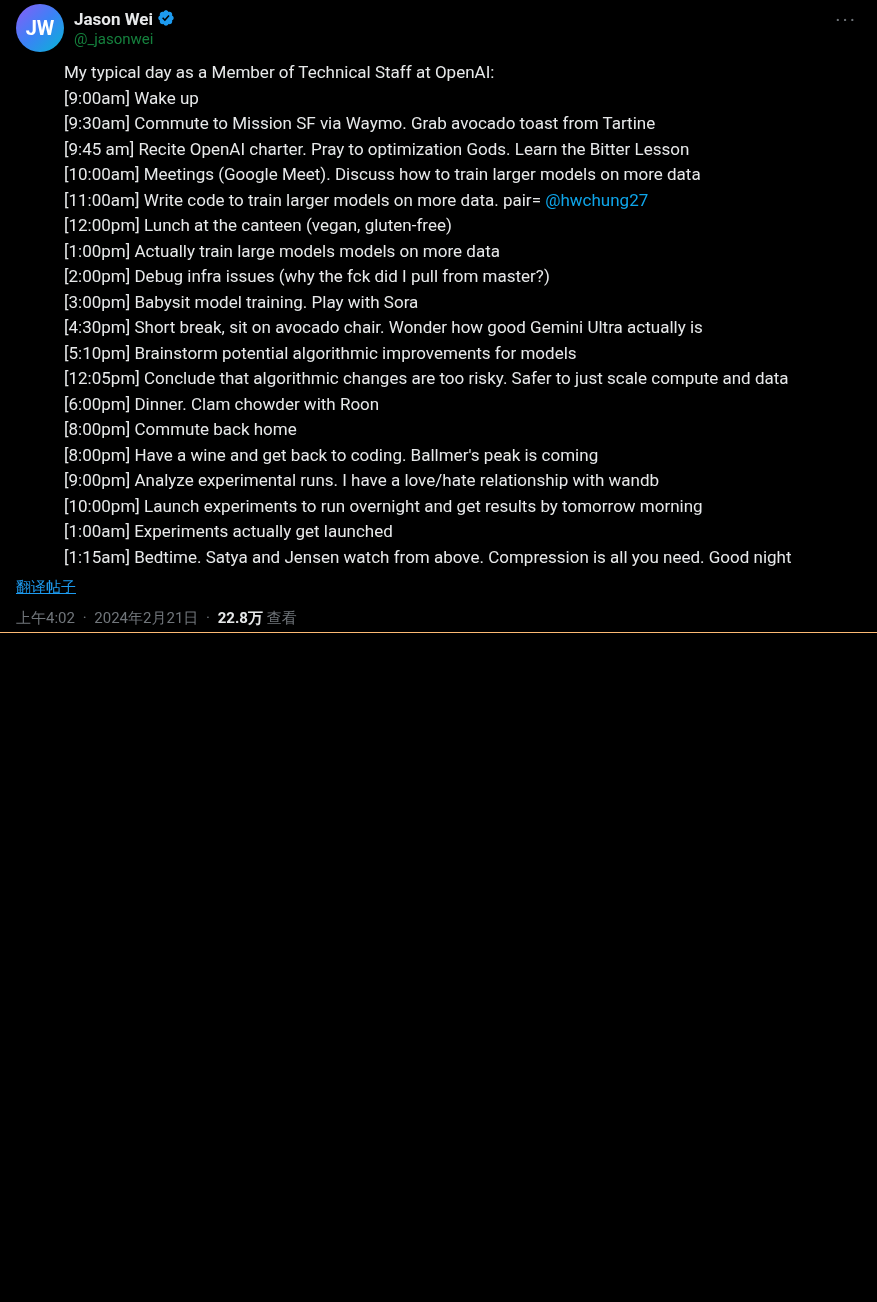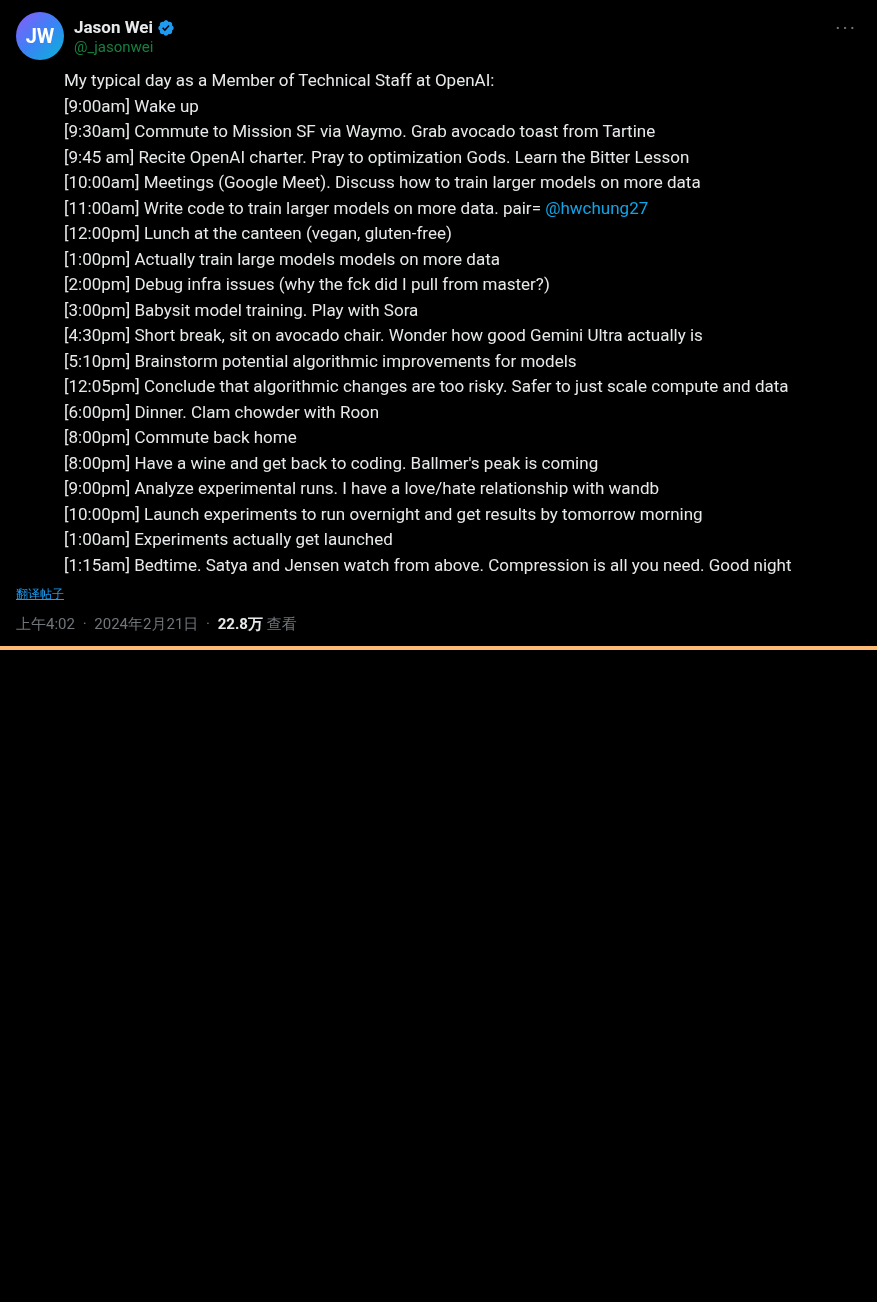--- a/index.html
+++ b/index.html
@@ -10,22 +10,22 @@
 
     body {
       background-color: #000000;
       color: #e7e9ea;
       font-family: -apple-system, BlinkMacSystemFont, "Segoe UI", Roboto, Helvetica, Arial, sans-serif;
       width: 877px;
       min-height: 1302px;
     }
 
     .tweet-container {
-      padding: 12px 16px;
-      border-bottom: 4px solid #fdba74;
+      padding: 4px 16px;
+      border-bottom: 1px solid #fdba74;
       max-width: 877px;
     }
 
     .tweet-header {
       display: flex;
       align-items: flex-start;
       justify-content: space-between;
       margin-bottom: 8px;
     }
 
@@ -50,21 +50,21 @@
     }
 
     .user-info {
       display: flex;
       flex-direction: column;
       justify-content: center;
     }
 
     .display-name-row {
       display: flex;
-      align-items: flex-end;
+      align-items: flex-start;
       gap: 4px;
     }
 
     .display-name {
       font-weight: 700;
       font-size: 17px;
       color: #e7e9ea;
     }
 
     .verified-badge {
@@ -104,21 +104,21 @@
       margin-left: 48px;
     }
 
     .mention {
       color: #0ea5e9;
       text-decoration: none;
     }
 
     .translate-link {
       color: #1d9bf0;
-      font-size: 12px;
+      font-size: 15px;
       cursor: pointer;
       margin-top: 8px;
       display: block;
     }
 
     .tweet-meta {
       margin-top: 12px;
       font-size: 15px;
       color: #71767b;
     }

